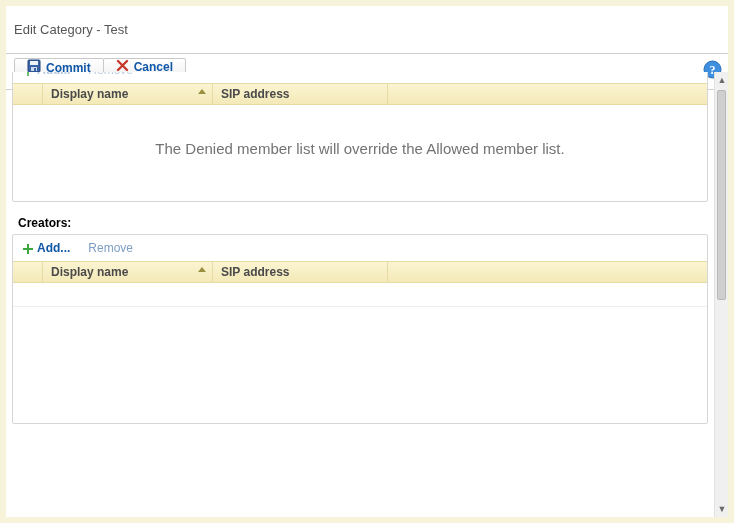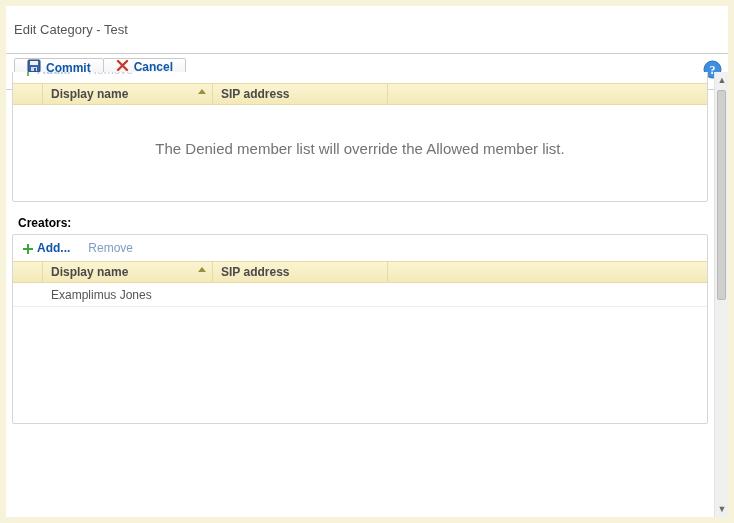--- a/index.html
+++ b/index.html
@@ -244,21 +244,20 @@
           <span class="sort-ind"></span>
         </div>
         <div class="gh-cell gh2">
           <span>SIP address</span>
         </div>
         <div class="gh-cell gh3"></div>
       </div>
       <div class="gridbody" style="min-height:140px;">
         <div class="row">
           <div class="rc0"></div>
-          <div class="rc1">Examplimus Jones</div>
           <div class="rc3"></div>
         </div>
       </div>
     </div>
 
   </div>
 
   <div class="scrollbar">
     <div class="scroll-btn" style="top:0;">▲</div>
     <div class="scroll-thumb" style="top:18px; height:210px;"></div>

